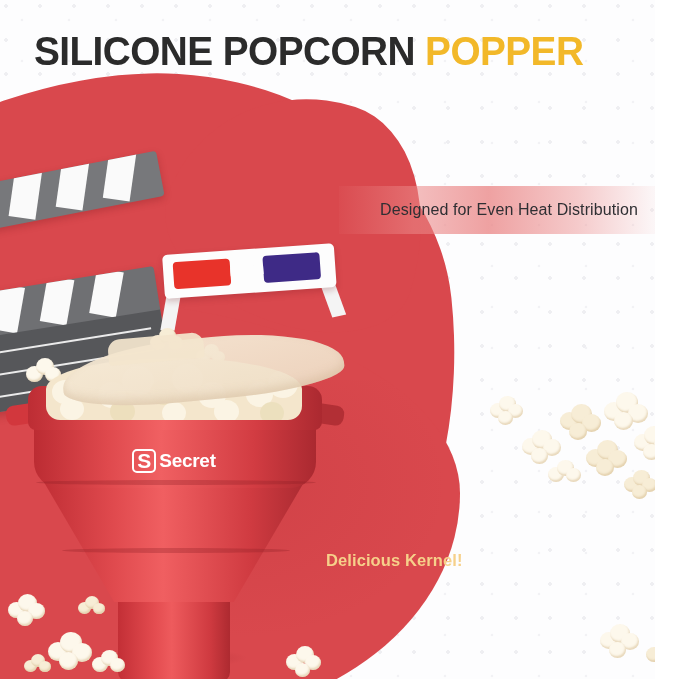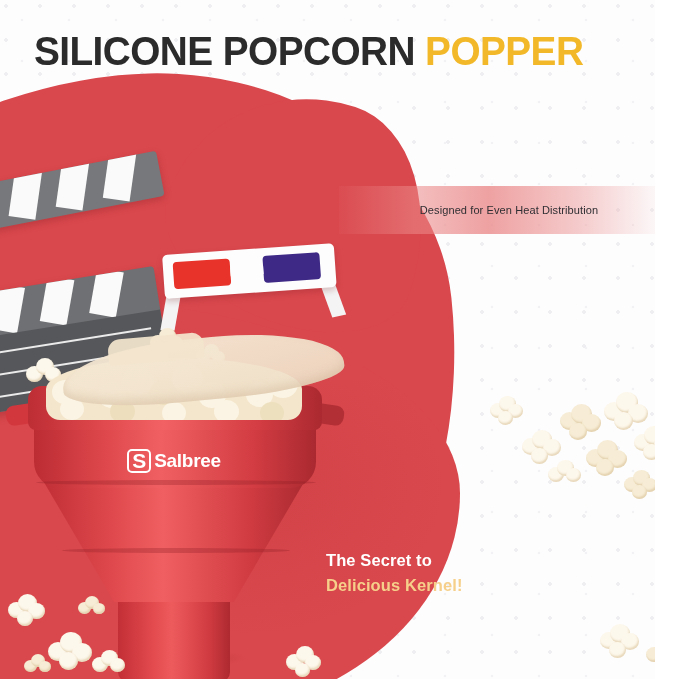--- a/index.html
+++ b/index.html
@@ -114,21 +114,21 @@
         rgba(243,196,196,0.14) 92%,
         rgba(250,230,230,0.03) 100%);
   }
   .feature-band .ftxt {
     font-size: 15.5px;
     color: #2f2f33;
     letter-spacing: 0.1px;
     white-space: nowrap;
     padding: 0 6px;
   }
-  .feature-band.wide .ftxt { font-size: 11px; }
+  .feature-band.wide .ftxt { font-size: 16px; }
 
   
   .tagline {
     position: absolute;
     left: 326px;
     top: 548px;
     z-index: 30;
     font-size: 16.5px;
     line-height: 24.5px;
     font-weight: 700;
@@ -412,32 +412,31 @@
       <i class="kernel-in" style="left:214px;top:44px; width:24px; height:22px; background:#ece0be;"></i>
     </span>
 
     <span class="lid"></span>
     <span class="lid-handle"></span>
 
     <span class="brand" style="position:absolute; left:88px; top:96px; width:132px; height:26px;
                  display:flex; align-items:center; justify-content:center; gap:3px; z-index:6;">
       <span style="font-size:21px; font-weight:700; color:#ffffff; border:2px solid #ffffff;
                    border-radius:5px; line-height:17px; padding:1px 3px 2px 3px;">S</span>
-      <span style="font-size:19px; font-weight:700; color:#ffffff; letter-spacing:-0.3px;">Salbree</span>
+      <span style="font-size:19px; font-weight:700; color:#ffffff; letter-spacing:-0.3px;">Secret</span>
     </span>
   </div>
 
   <div class="features">
     <div class="feature-band wide">
       <span class="ftxt">Designed for Even Heat Distribution</span>
     </div>
   </div>
 
   <div class="tagline">
-    <div class="l1">The Secret to</div>
     <div class="l3">Delicious Kernel!</div>
   </div>
 
   <div class="pc" style="left:604px; top:392px; width:44px; height:40px;">
     <i style="left:0;   top:10px; width:20px; height:19px;"></i>
     <i style="left:12px;top:0;    width:22px; height:21px;"></i>
     <i style="left:24px;top:12px; width:20px; height:19px;"></i>
     <i style="left:10px;top:20px; width:19px; height:18px;"></i>
   </div>
   <div class="pc tan" style="left:560px; top:404px; width:42px; height:38px;">

